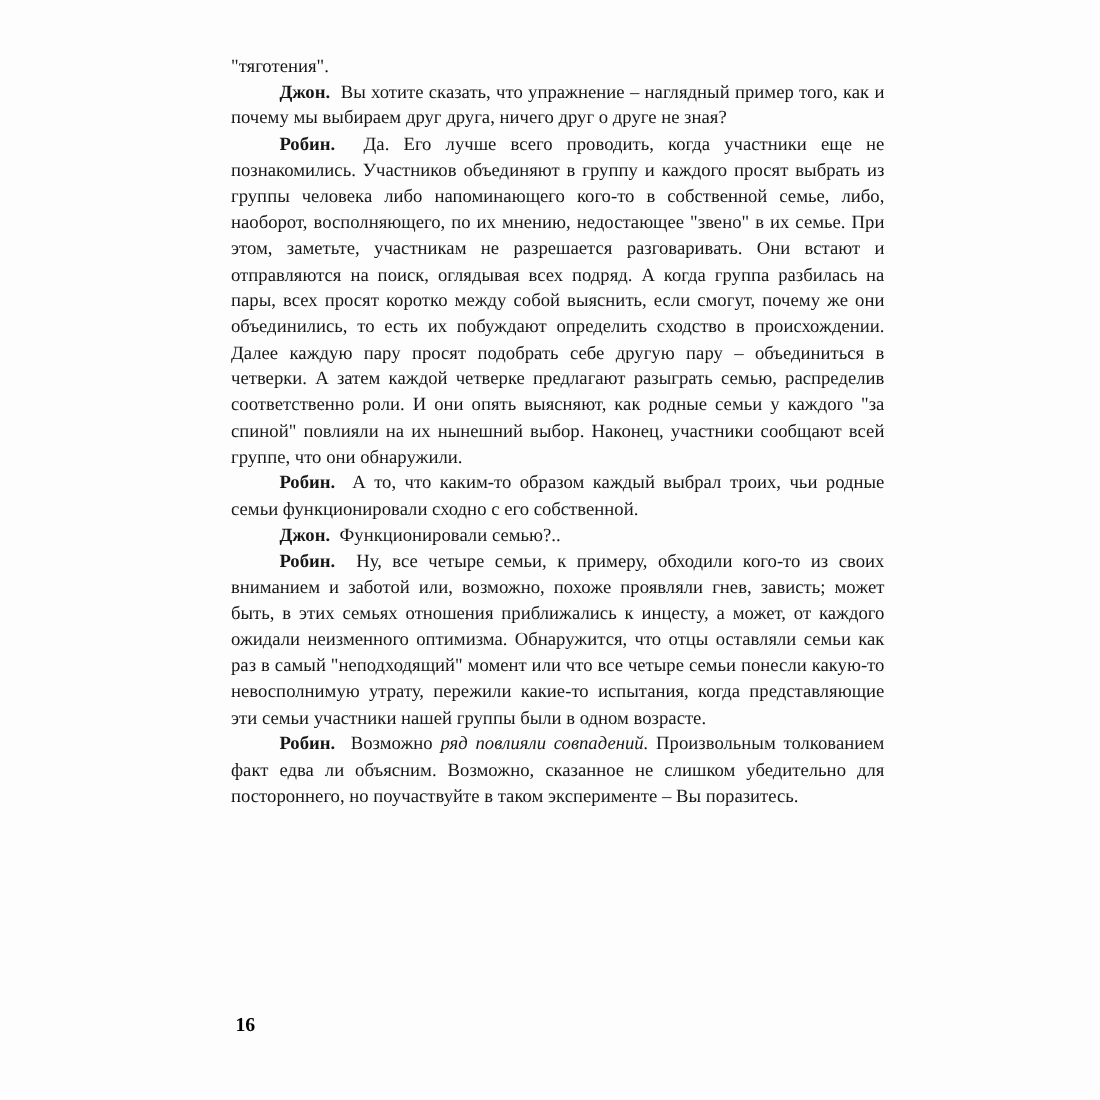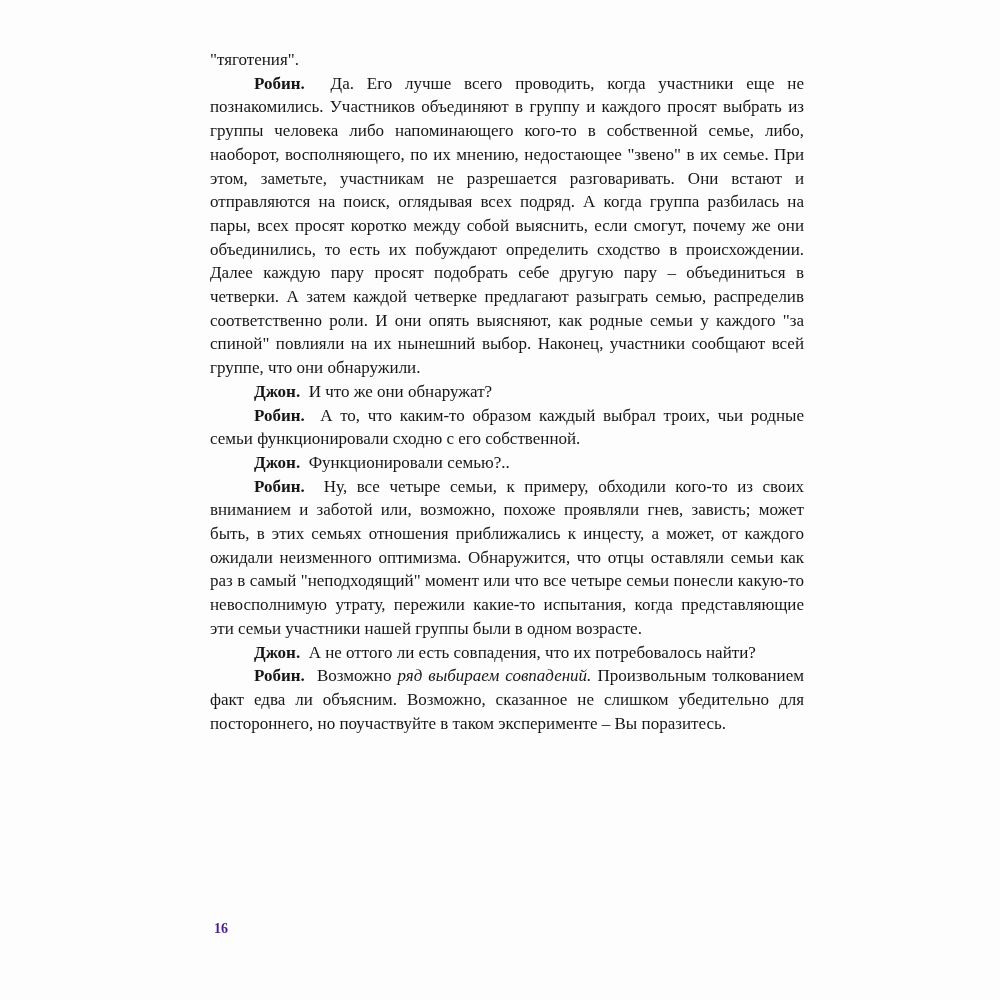--- a/index.html
+++ b/index.html
@@ -40,33 +40,32 @@
   .speaker::after {
     content: "\00a0\00a0";
   }
   .em {
     font-style: italic;
   }
   .page-number {
     position: absolute;
     left: 214px;
     top: 921px;
-    font-size: 14px;
+    font-size: 18px;
     font-weight: 700;
-    color: #4c1d95;
+    color: #000000;
   }
 </style>
 </head>
 <body>
 
 <div class="page">
   <div class="text-column" id="text-column">
       <p class="noindent"><span>"тяготения".</span></p>
+      <p><span class="speaker">Джон.</span><span>Вы хотите сказать, что упражнение – наглядный пример того, как и почему мы выбираем друг друга, ничего друг о друге не зная?</span></p>
       <p><span class="speaker">Робин.</span><span>Да. Его лучше всего проводить, когда участники еще не познакомились. Участников объединяют в группу и каждого просят выбрать из группы человека либо напоминающего кого-то в собственной семье, либо, наоборот, восполняющего, по их мнению, недостающее "звено" в их семье. При этом, заметьте, участникам не разрешается разговаривать. Они встают и отправляются на поиск, оглядывая всех подряд. А когда группа разбилась на пары, всех просят коротко между собой выяснить, если смогут, почему же они объединились, то есть их побуждают определить сходство в происхождении. Далее каждую пару просят подобрать себе другую пару – объединиться в четверки. А затем каждой четверке предлагают разыграть семью, распределив соответственно роли. И они опять выясняют, как родные семьи у каждого "за спиной" повлияли на их нынешний выбор. Наконец, участники сообщают всей группе, что они обнаружили.</span></p>
-      <p><span class="speaker">Джон.</span><span>И что же они обнаружат?</span></p>
       <p><span class="speaker">Робин.</span><span>А то, что каким-то образом каждый выбрал троих, чьи родные семьи функционировали сходно с его собственной.</span></p>
       <p><span class="speaker">Джон.</span><span>Функционировали семью?..</span></p>
       <p><span class="speaker">Робин.</span><span>Ну, все четыре семьи, к примеру, обходили кого-то из своих вниманием и заботой или, возможно, похоже проявляли гнев, зависть; может быть, в этих семьях отношения приближались к инцесту, а может, от каждого ожидали неизменного оптимизма. Обнаружится, что отцы оставляли семьи как раз в самый "неподходящий" момент или что все четыре семьи понесли какую-то невосполнимую утрату, пережили какие-то испытания, когда представляющие эти семьи участники нашей группы были в одном возрасте.</span></p>
-      <p><span class="speaker">Джон.</span><span>А не оттого ли есть совпадения, что их потребовалось найти?</span></p>
-      <p><span class="speaker">Робин.</span><span>Возможно </span><span class="em">ряд выбираем совпадений.</span><span>  Произвольным толкованием факт едва ли объясним. Возможно, сказанное не слишком убедительно для постороннего, но поучаствуйте в таком эксперименте – Вы поразитесь.</span></p>
+      <p><span class="speaker">Робин.</span><span>Возможно </span><span class="em">ряд повлияли совпадений.</span><span>  Произвольным толкованием факт едва ли объясним. Возможно, сказанное не слишком убедительно для постороннего, но поучаствуйте в таком эксперименте – Вы поразитесь.</span></p>
     </div>
   <div class="page-number">16</div>
 </div>
 
 </body></html>

